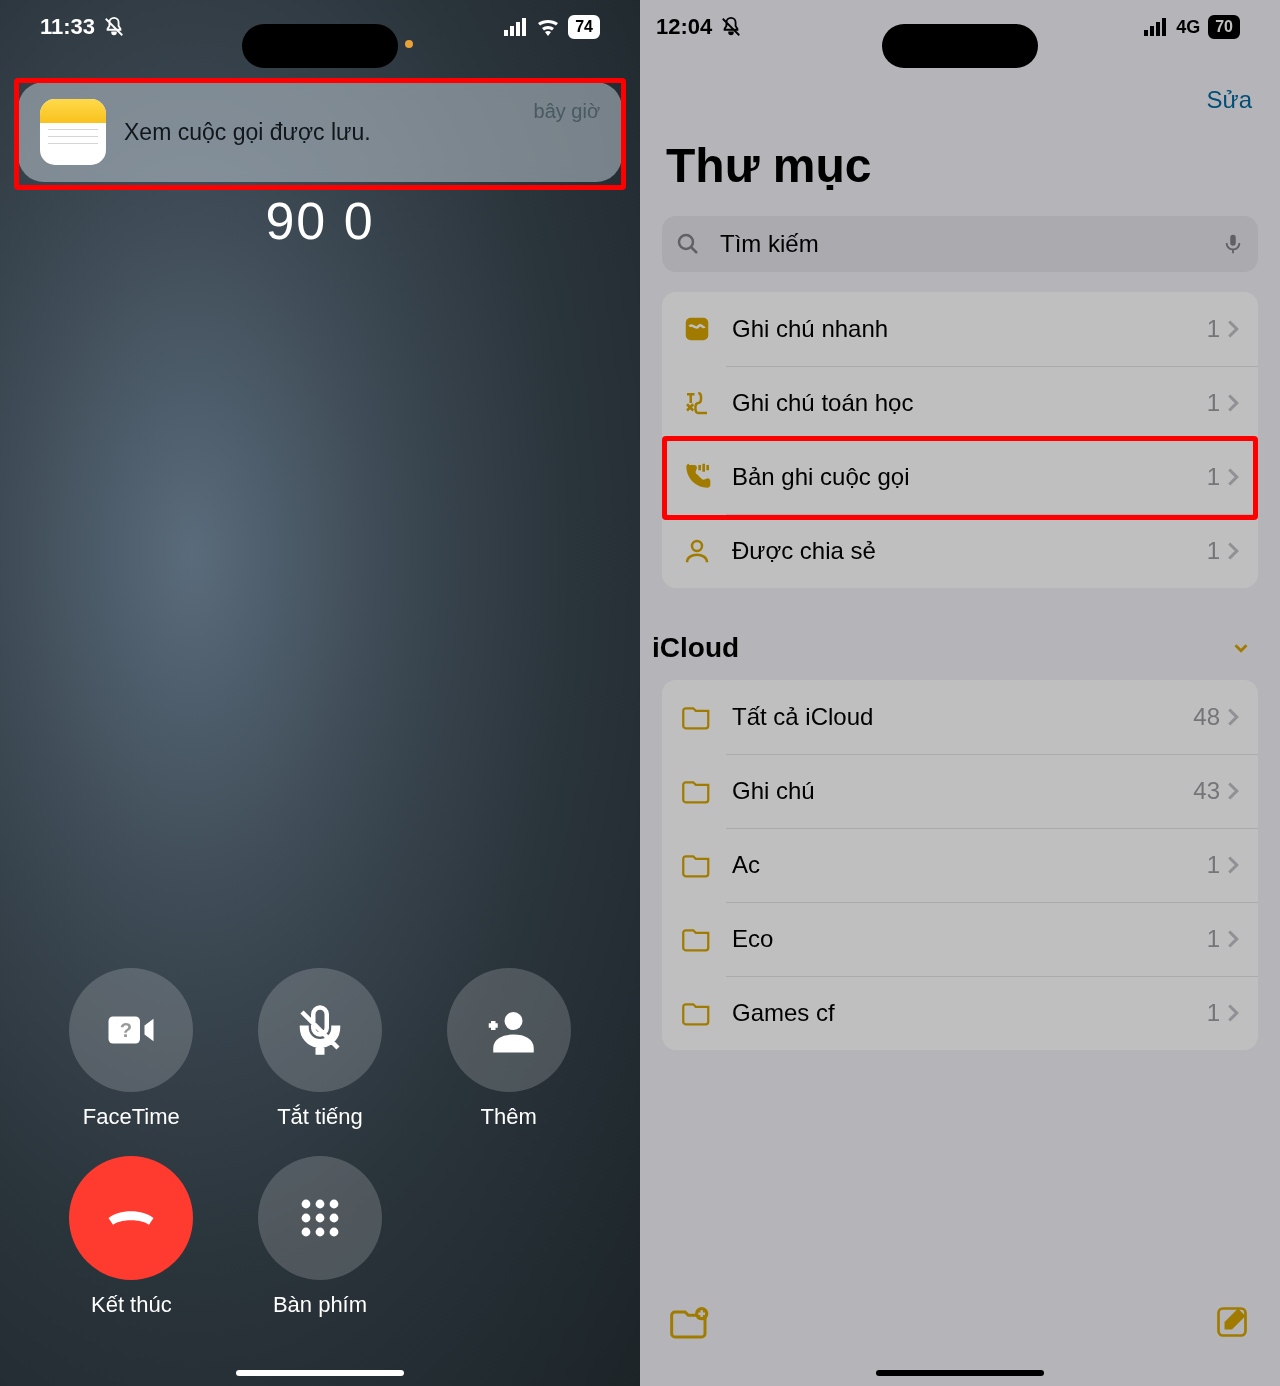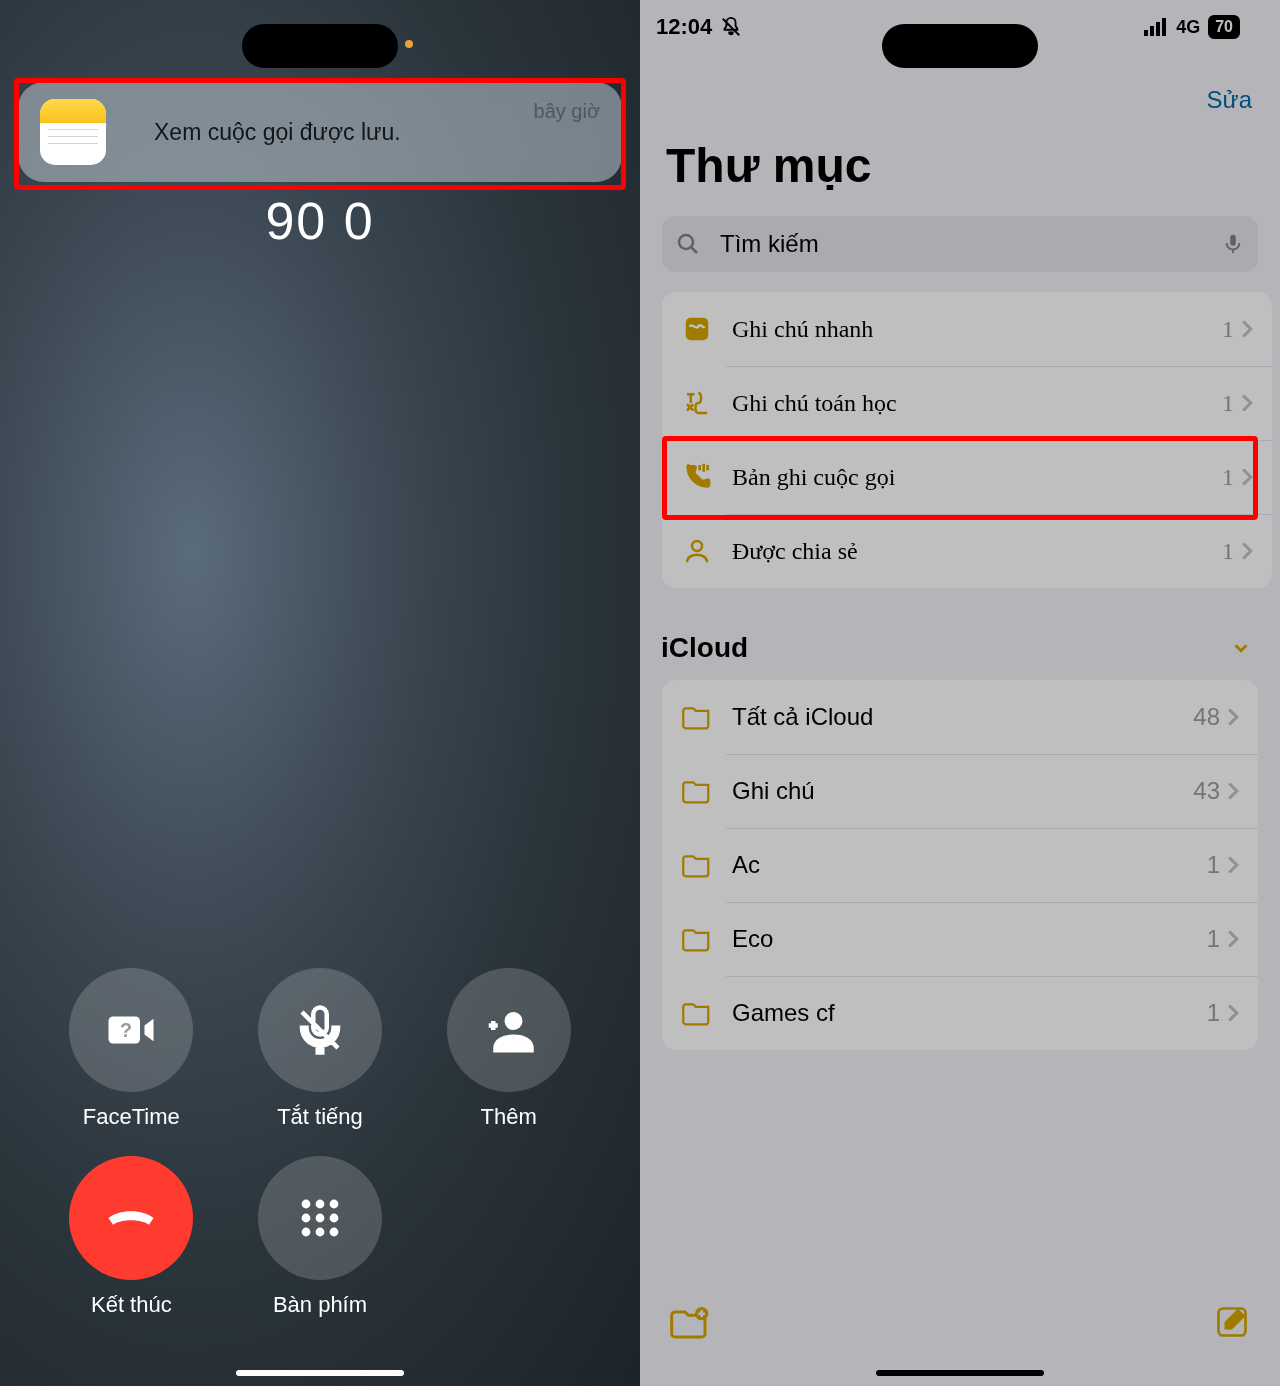--- a/index.html
+++ b/index.html
@@ -35,21 +35,21 @@
     font-size: 16px; font-weight: 700;
   }
   .left .battery-box { background: #fff; color: #000; border-color: #fff; }
 
   .hl-red { position: absolute; border: 5px solid #f00; border-radius: 4px; z-index: 30; pointer-events: none; }
   .hl-left-notif { top: 78px; left: 14px; right: 14px; height: 112px; }
 
   .notif {
     position: absolute; top: 82px; left: 18px; right: 18px; height: 100px;
     background: rgba(190,200,210,0.55); backdrop-filter: blur(8px);
-    border-radius: 26px; display: flex; align-items: center; padding: 14px 22px; z-index: 5; gap: 30px;
+    border-radius: 26px; display: flex; align-items: center; padding: 14px 22px; z-index: 5;
   }
   .notif-icon {
     width: 66px; height: 66px; border-radius: 15px; background: #fff; margin-right: 18px;
     display: flex; flex-direction: column; overflow: hidden; flex: 0 0 auto;
   }
   .notif-icon-top { height: 24px; background: linear-gradient(180deg,#ffd94a,#f9c21e); }
   .notif-icon-line { height: 1px; background: #d5d5d5; margin: 6px 8px 0; }
   .notif-body { flex: 1; }
   .notif-title { font-size: 23px; color: #10161a; font-weight: 400; }
   .notif-time { font-size: 20px; color: #4a5962; margin-left: auto; align-self: flex-start; margin-top: 4px; }
@@ -87,52 +87,80 @@
   .nav-edit { position: absolute; top: 86px; right: 28px; font-size: 24px; color: #0369a1; }
   .page-title { position: absolute; top: 138px; left: 26px; font-size: 48px; font-weight: 700; }
 
   .search {
     position: absolute; top: 216px; left: 22px; right: 22px; height: 56px;
     background: #e4e4ea; border-radius: 14px; display: flex; align-items: center; padding: 0 14px;
     color: #000000; font-size: 24px; gap: 20px;
   }
   .search .mic { margin-left: auto; }
 
-  .group1 { position: absolute; top: 292px; left: 22px; right: 8px; background: #fff; border-radius: 14px; overflow: hidden; font-family: Liberation Serif, serif; }
+  .group1 { position: absolute; top: 292px; left: 22px; right: 22px; background: #fff; border-radius: 14px; overflow: hidden; }
   .group2 { position: absolute; top: 680px; left: 22px; right: 22px; background: #fff; border-radius: 14px; overflow: hidden; }
 
   .folder-row {
     position: relative; display: flex; align-items: center; height: 74px; padding: 0 18px;
     font-size: 24px;
   }
   .folder-row + .folder-row::before {
     content: ""; position: absolute; top: 0; left: 64px; right: 0; height: 1px; background: #e5e5ea;
   }
   .f-ico { width: 34px; height: 34px; margin-right: 18px; color: #d6a500; display: flex; align-items: center; justify-content: center; }
   .f-name { flex: 1; color: #000; }
   .f-count { color: #9b9ba2; font-size: 24px; margin-right: 6px; }
   .f-chev { color: #c1c1c8; }
 
-  .section-hdr { position: absolute; top: 632px; left: 21px; right: 28px; display: flex; align-items: center; font-size: 28px; font-weight: 600; }
+  .section-hdr { position: absolute; top: 632px; left: 12px; right: 28px; display: flex; align-items: center; font-size: 28px; font-weight: 600; }
   .section-hdr .chev { margin-left: auto; color: #d6a500; }
 
   .hl-right-row { left: 22px; right: 22px; top: 436px; height: 84px; z-index: 50; }
 
   .bottom-bar { position: absolute; bottom: 36px; left: 0; right: 0; height: 56px; display: flex; justify-content: space-between; align-items: center; padding: 0 30px; }
   .bottom-bar .bico { color: #d6a500; }
 
   svg { display: block; }
 </style>
 </head>
 <body>
 
 <div class="phone left">
   <div class="notch-left"></div>
   <div class="notch-dot"></div>
 
+  <div class="status-bar">
+    <div class="status-left">
+      <span>11:33</span>
+      <span>
+        <svg width="22" height="22" viewBox="0 0 24 24" fill="currentColor">
+            <path d="M12 2a5 5 0 0 0-5 5v4l-2 3v1h14v-1l-2-3V7a5 5 0 0 0-5-5zm-2 16a2 2 0 0 0 4 0h-4zM3 3l18 18" stroke="currentColor" stroke-width="2" fill="none"></path>
+          </svg>
+      </span>
+    </div>
+    <div class="status-right">
+      <span>
+        <svg width="24" height="18" viewBox="0 0 24 18" fill="currentColor">
+            <rect x="0" y="12" width="4" height="6"></rect>
+            <rect x="6" y="8" width="4" height="10"></rect>
+            <rect x="12" y="4" width="4" height="14"></rect>
+            <rect x="18" y="0" width="4" height="18"></rect>
+          </svg>
+      </span>
+      <span>
+        <svg width="24" height="18" viewBox="0 0 24 18" fill="currentColor">
+            <path d="M12 18l-3-4c1.8-1.3 4.2-1.3 6 0l-3 4zm-6-8c3.3-2.7 8.7-2.7 12 0l-2 2.5c-2.2-1.8-5.8-1.8-8 0L6 10zm-4-5c5.5-4 14.5-4 20 0l-2 2.5C15.6 4 8.4 4 4 7.5L2 5z"></path>
+          </svg>
+      </span>
+      <span class="battery-box">
+        <span>74</span>
+      </span>
+    </div>
+  </div>
 
   <div class="hl-red hl-left-notif"></div>
 
   <div class="notif">
     <div class="notif-icon">
       <div class="notif-icon-top"></div>
       <div class="notif-icon-line"></div>
         <div class="notif-icon-line"></div>
         <div class="notif-icon-line"></div>
     </div>

